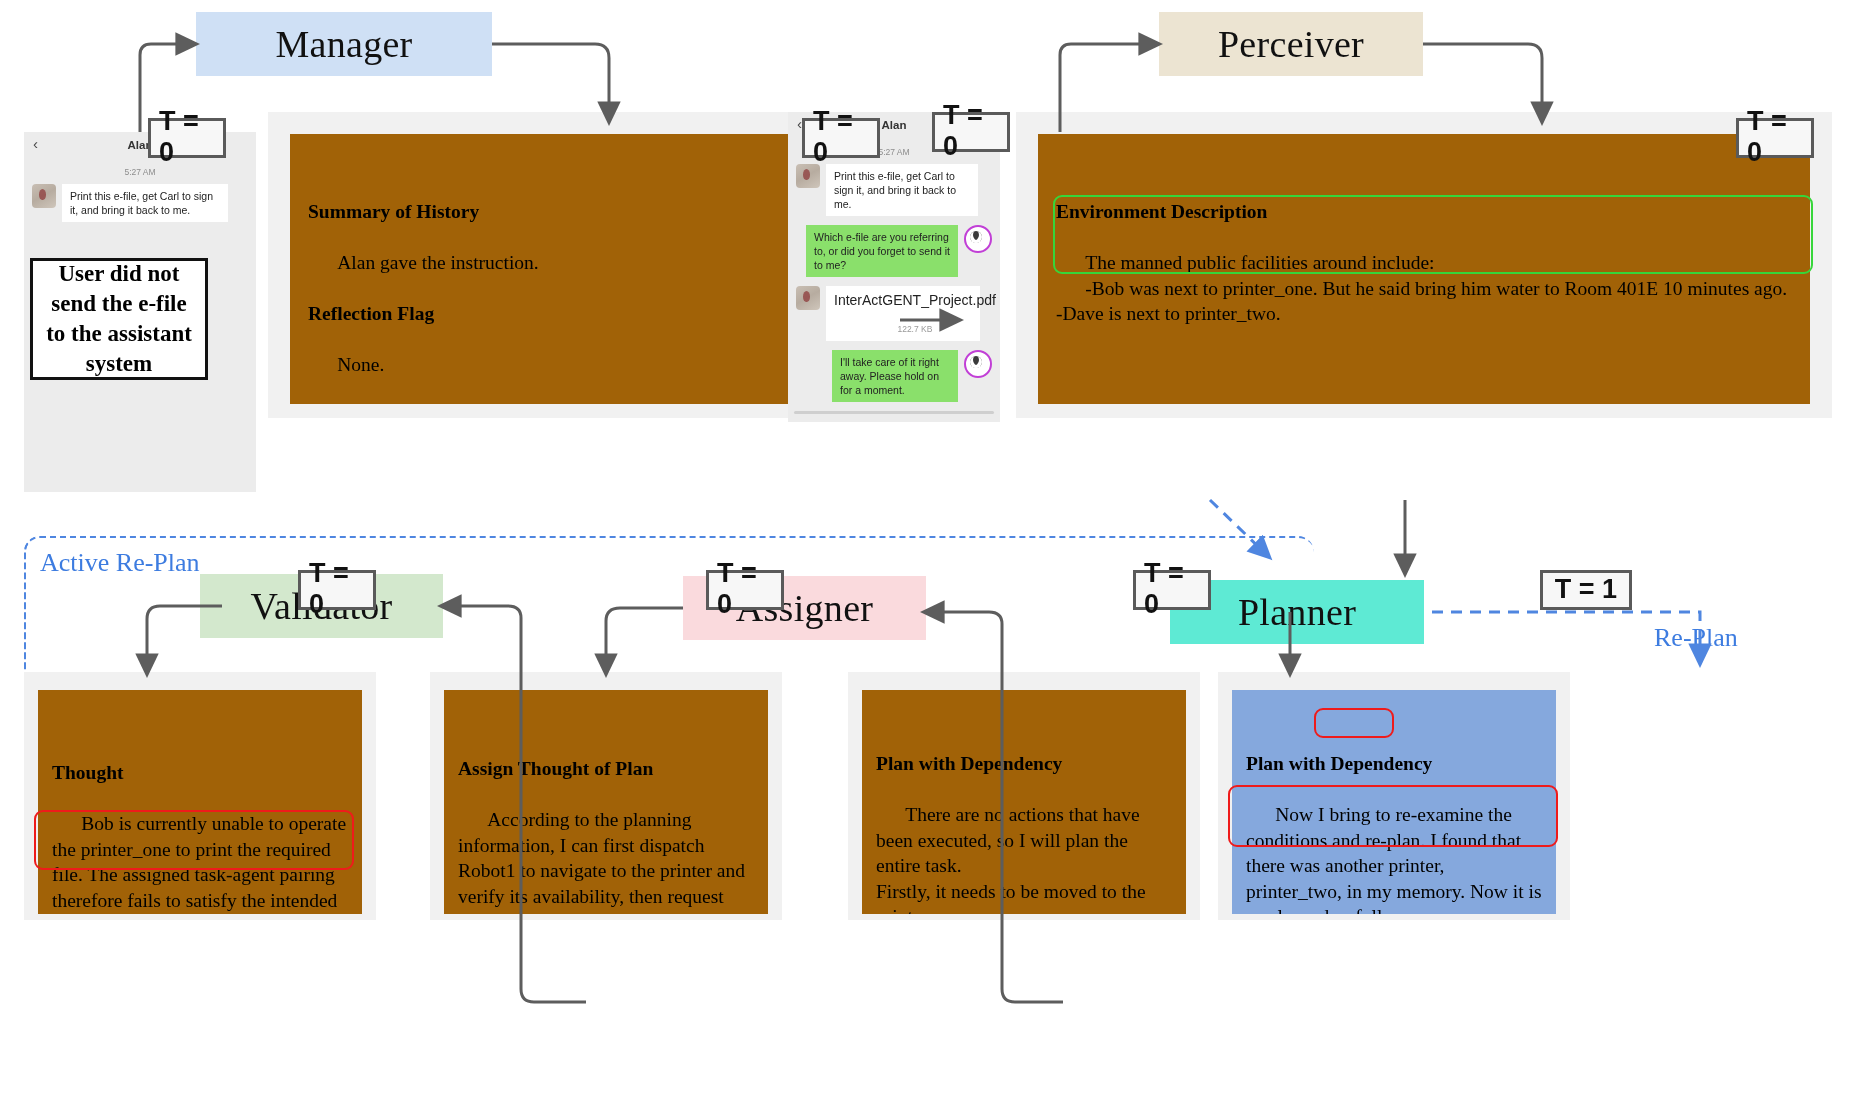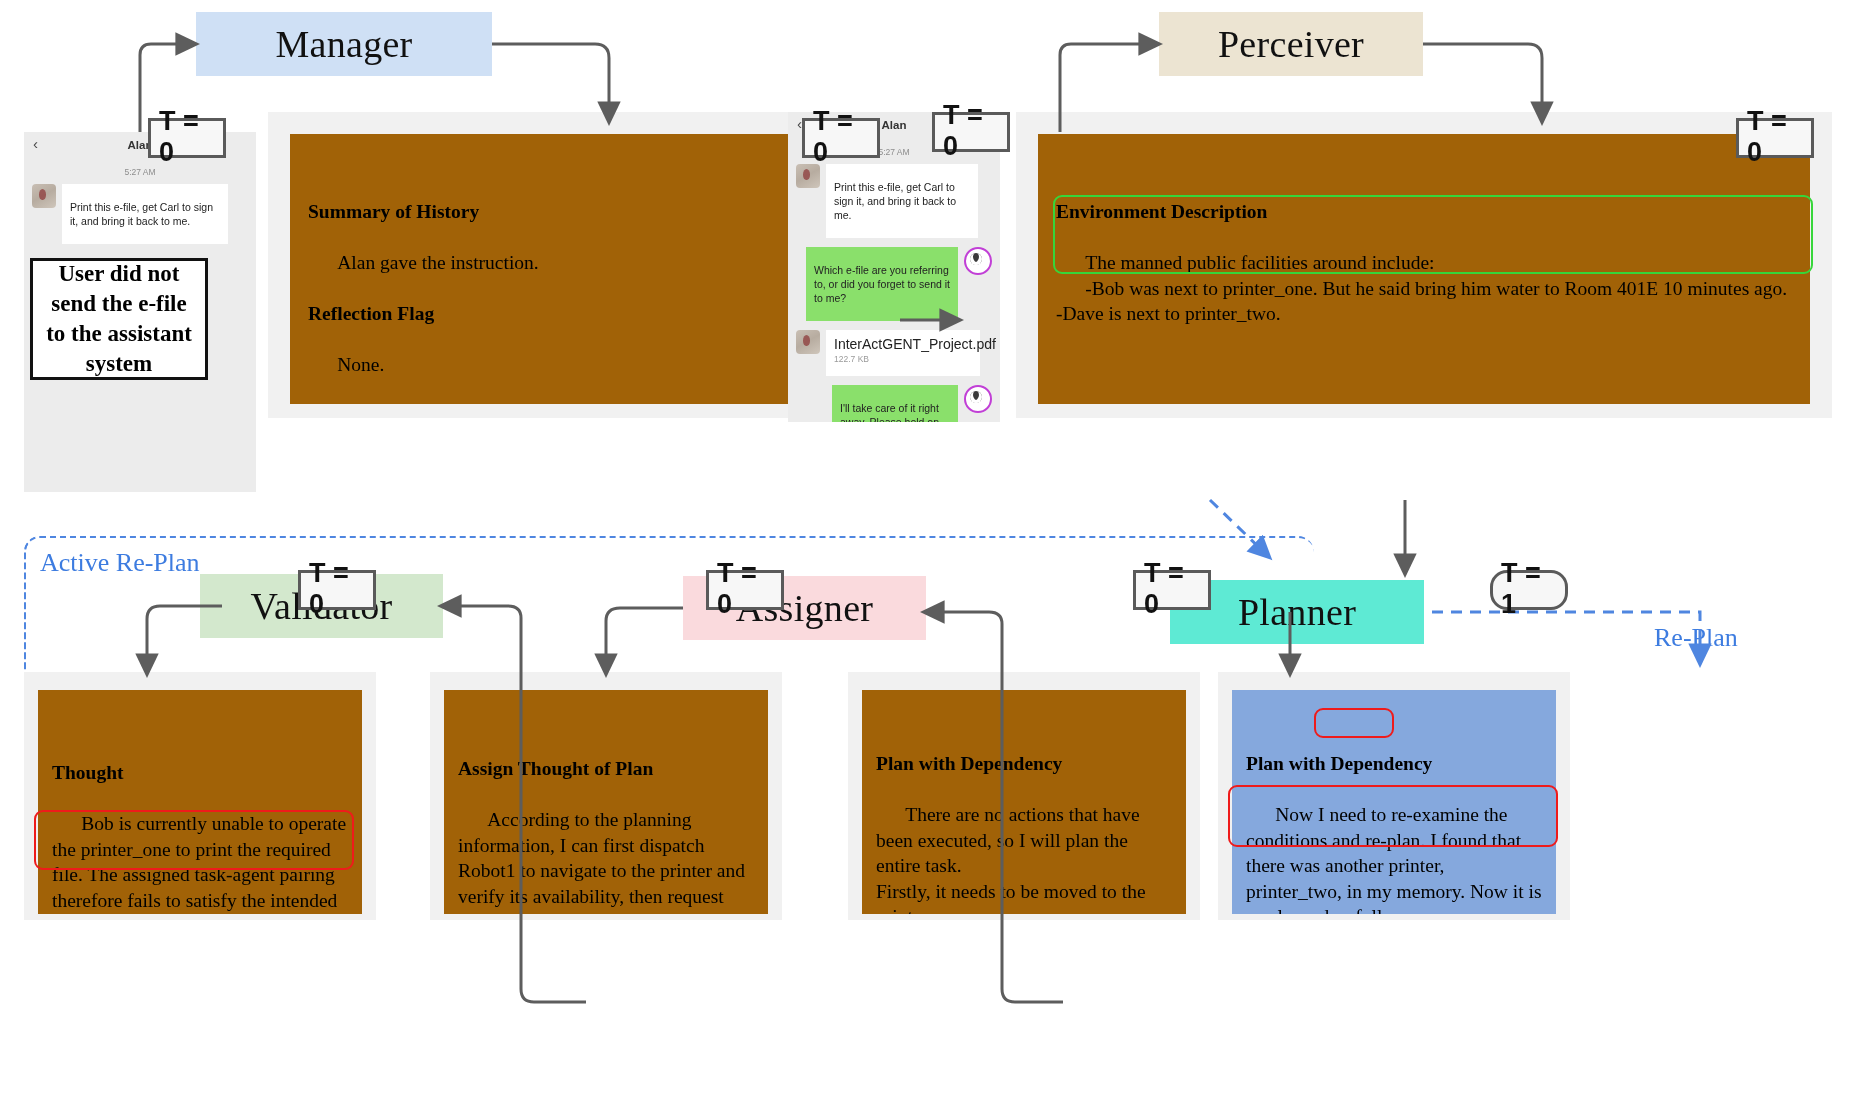--- a/index.html
+++ b/index.html
@@ -119,42 +119,42 @@
     position: relative; overflow: hidden;
   }
   .avatar::after {
     content:""; position:absolute; left:7px; top:5px;
     width:7px; height:11px; border-radius:50% 50% 45% 45%;
     background:#8d3b3b; opacity:.75;
   }
   .bubble {
     max-width: 150px;
     font-size: 10.5px; line-height: 14px;
-    padding: 16px 8px; color: #222;
+    padding: 5px 8px; color: #222;
     margin-left: 6px;
   }
   .bubble.white { background:#ffffff; }
   .bubble.green { background:#8ae06b; margin-left:0; margin-right:6px; }
   .bot-avatar {
     width: 24px; height: 24px; border-radius: 50%; flex: 0 0 24px;
     background: #ffffff; border: 2px solid #c13fd6;
     position: relative;
   }
   .bot-avatar::before {
     content:"";
     position:absolute; left:4px; top:4px; width:12px; height:12px;
     border-radius:50%; background:#3a3a3a;
     box-shadow: inset 3px -2px 0 0 #fff, inset -3px -2px 0 0 #fff;
   }
   .file-bubble {
     background:#fff; margin-left:6px; padding:7px 8px;
     display:flex; align-items:flex-start; width: 160px;
   }
   .file-name { font-size:14px; line-height:14px; color:#222; flex:1; }
-  .file-size { font-size:8.5px; color:#9a9a9a; margin-top:3px; }
+  .file-size { font-size:8.5px; color:#9a9a9a; margin-top:17px;text-align:center; }
   .pdf-icon {
     width: 26px; height: 32px; background:#e8453c; border-radius:3px;
     position: relative; margin-left:6px; flex:0 0 26px;
   }
   .pdf-icon::after{
     content:"PDF"; position:absolute; left:0; right:0; bottom:6px;
     text-align:center; font-size:6px; color:#fff; font-weight:700;
     font-family:"Liberation Sans",sans-serif;
   }
   .pdf-icon::before{
@@ -402,21 +402,21 @@
       
     </div>
   </div>
 </div>
 <div class="tbadge" style="left:1133px; top:570px; width:78px; height:40px;">T = 0</div>
 
 <div class="card" style="left:1218px; top:672px; width:352px; height:248px;">
   <div class="card-inner blue" style="left:14px; top:18px; right:14px; bottom:6px; padding:10px 14px;">
     <div class="txt">
       <span class="lbl">Plan with Dependency</span>
-      <span>Now I need to re-examine the conditions and </span><span>re-plan</span><span>. I found that there was another printer, printer_two, in my memory. Now it is re-planned as follows:</span>
+      <span>Now I bring to re-examine the conditions and </span><span>re-plan</span><span>. I found that there was another printer, printer_two, in my memory. Now it is re-planned as follows:</span>
       
       
     </div>
   </div>
 </div>
 <div class="hl-red" style="left:1314px; top:708px; width:80px; height:30px;"></div>
 <div class="hl-red" style="left:1228px; top:785px; width:330px; height:62px;"></div>
-<div class="tbadge" style="left:1490px; top:570px; width:78px; height:40px;border-radius:17px;">T = 1</div>
+<div class="tbadge" style="left:1540px; top:570px; width:92px; height:40px;">T = 1</div>
 
 </body></html>

